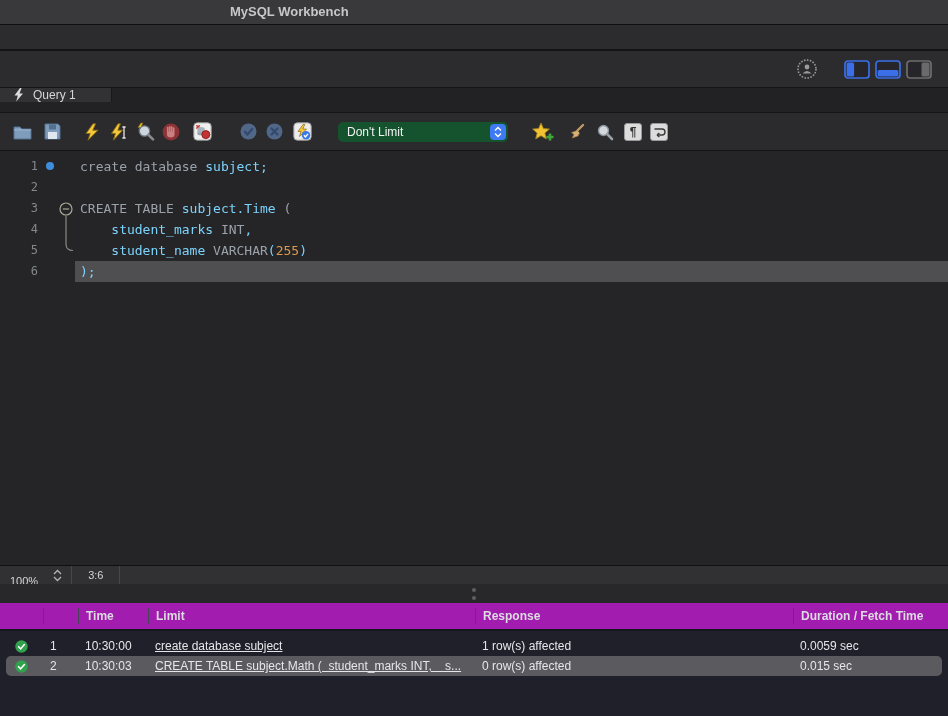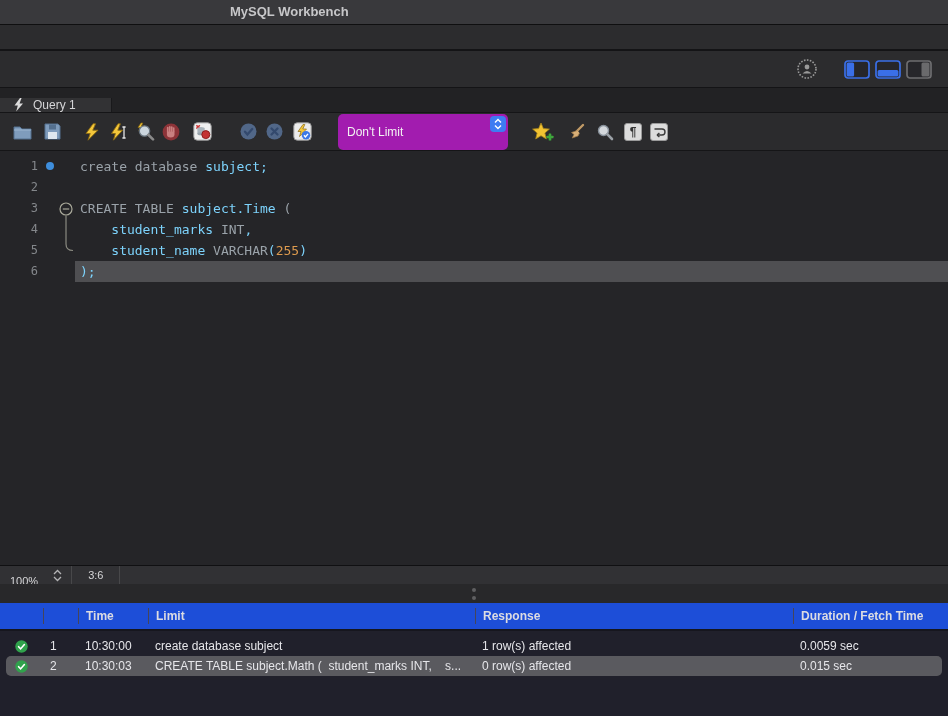--- a/index.html
+++ b/index.html
@@ -14,31 +14,31 @@
   
   .strip2 { height:26px; background:#2c2c2e; border-bottom:2px solid #141416; flex:none; }
 
   
   .iconstrip { height:37px; background:#2c2c2e; border-bottom:1px solid #141416; flex:none;
                display:flex; align-items:center; justify-content:flex-end; padding-right:16px; }
   .iconstrip .badge { margin-right:20px; display:flex; }
   .ptoggle { width:26px; height:19px; margin-left:5px; display:flex; }
 
   
-  .tabbar { height:24px; background:#222224; flex:none; display:flex; align-items:flex-end; }
+  .tabbar { height:24px; background:#222224; flex:none; display:flex; align-items:flex-start; }
   .tab { width:112px; background:#323234; border-right:1px solid #19191b; display:flex; align-items:center;
          gap:9px; padding-left:13px; color:#d6d6d8; font-size:12px; }
 
   
   .toolbar { height:39px; background:#2b2b2d; border-top:1px solid #151517; border-bottom:1px solid #151517;
              flex:none; display:flex; align-items:center; padding-left:13px; }
   .tbi { display:flex; align-items:center; justify-content:center; flex:none; }
   .lightbox { width:18px; height:18px; background:#dcdcdc; border:1px solid #9a9a9a; border-radius:3px;
               display:flex; align-items:center; justify-content:center; color:#333; font-size:12px; font-weight:bold; }
-  .limit-select { width:170px; height:36px; background:#a21caf; border-radius:5px; margin-left:26px;
+  .limit-select { width:170px; height:20px; background:#14532d; border-radius:5px; margin-left:26px;
                   display:flex; align-items:center; position:relative; color:#f2f2f2; font-size:12px; padding-left:9px; }
   .limit-select .stepper { position:absolute; right:2px; top:2px; width:16px; height:16px; background:#3e7bf2; border-radius:4px;
                            display:flex; align-items:center; justify-content:center; }
 
   
   .editor { height:414px; background:#252528; flex:none; position:relative;
             font-family:"DejaVu Sans Mono",monospace; font-size:13px; padding-top:5px; }
   .ed-line { display:flex; height:21px; line-height:21px; }
   .gutter { width:75px; flex:none; position:relative; }
   .lnum { position:absolute; left:0; top:0; width:38px; text-align:right; color:#84878b; font-size:12px; }
@@ -62,39 +62,39 @@
   .splitter .dot { width:4px; height:4px; border-radius:50%; background:#5f5f61; }
 
   
   .actionbar { height:26px; background:#2e2e30; border-bottom:1px solid #141418; flex:none;
                display:flex; align-items:center; font-size:12px; color:#dadade; }
   .actionbar .lbl { padding-left:8px; }
   .actionbar .stp { margin-left:38px; display:flex; }
 
   
   .outtable { flex:1; background:#20202b; display:flex; flex-direction:column; }
-  .thead { height:28px; background:#1d4ed8; border-bottom:2px solid #16161e; display:flex; align-items:center;
+  .thead { height:28px; background:#a21caf; border-bottom:2px solid #16161e; display:flex; align-items:center;
            font-size:12px; font-weight:bold; color:#dcdce2; flex:none; }
   .th { padding-left:7px; height:16px; line-height:16px; border-left:1px solid #45455a; }
   .th:first-child { border-left:none; }
   .c-icon { width:43px; flex:none; }
   .c-num  { width:35px; flex:none; }
   .c-time { width:70px; flex:none; }
   .c-act  { width:327px; flex:none; }
   .c-resp { width:318px; flex:none; }
   .c-dur  { width:155px; flex:none; }
   .orow { height:20px; display:flex; align-items:center; font-size:12px; color:#e6e6ea; position:relative; }
   .orow.first { margin-top:5px; }
   .orow.selected::before { content:""; position:absolute; left:6px; right:6px; top:0; bottom:0;
                            background:#5a5a5f; border-radius:5px; }
   .orow > div { position:relative; padding-left:7px; }
   .cell-icon { width:43px; flex:none; display:flex; justify-content:center; padding-left:0 !important; }
   .cell-num { width:35px; flex:none; }
   .cell-time { width:70px; flex:none; }
-  .cell-act { width:327px; flex:none; white-space:pre; overflow:hidden; }
+  .cell-act { width:327px; flex:none; white-space:pre; overflow:hidden;text-decoration:underline; }
   .cell-resp { width:318px; flex:none; }
   .cell-dur { width:155px; flex:none; }
 </style>
 </head>
 <body>
 
 <div class="window">
 
   <div class="titlebar">
     <span class="title">MySQL Workbench</span>

